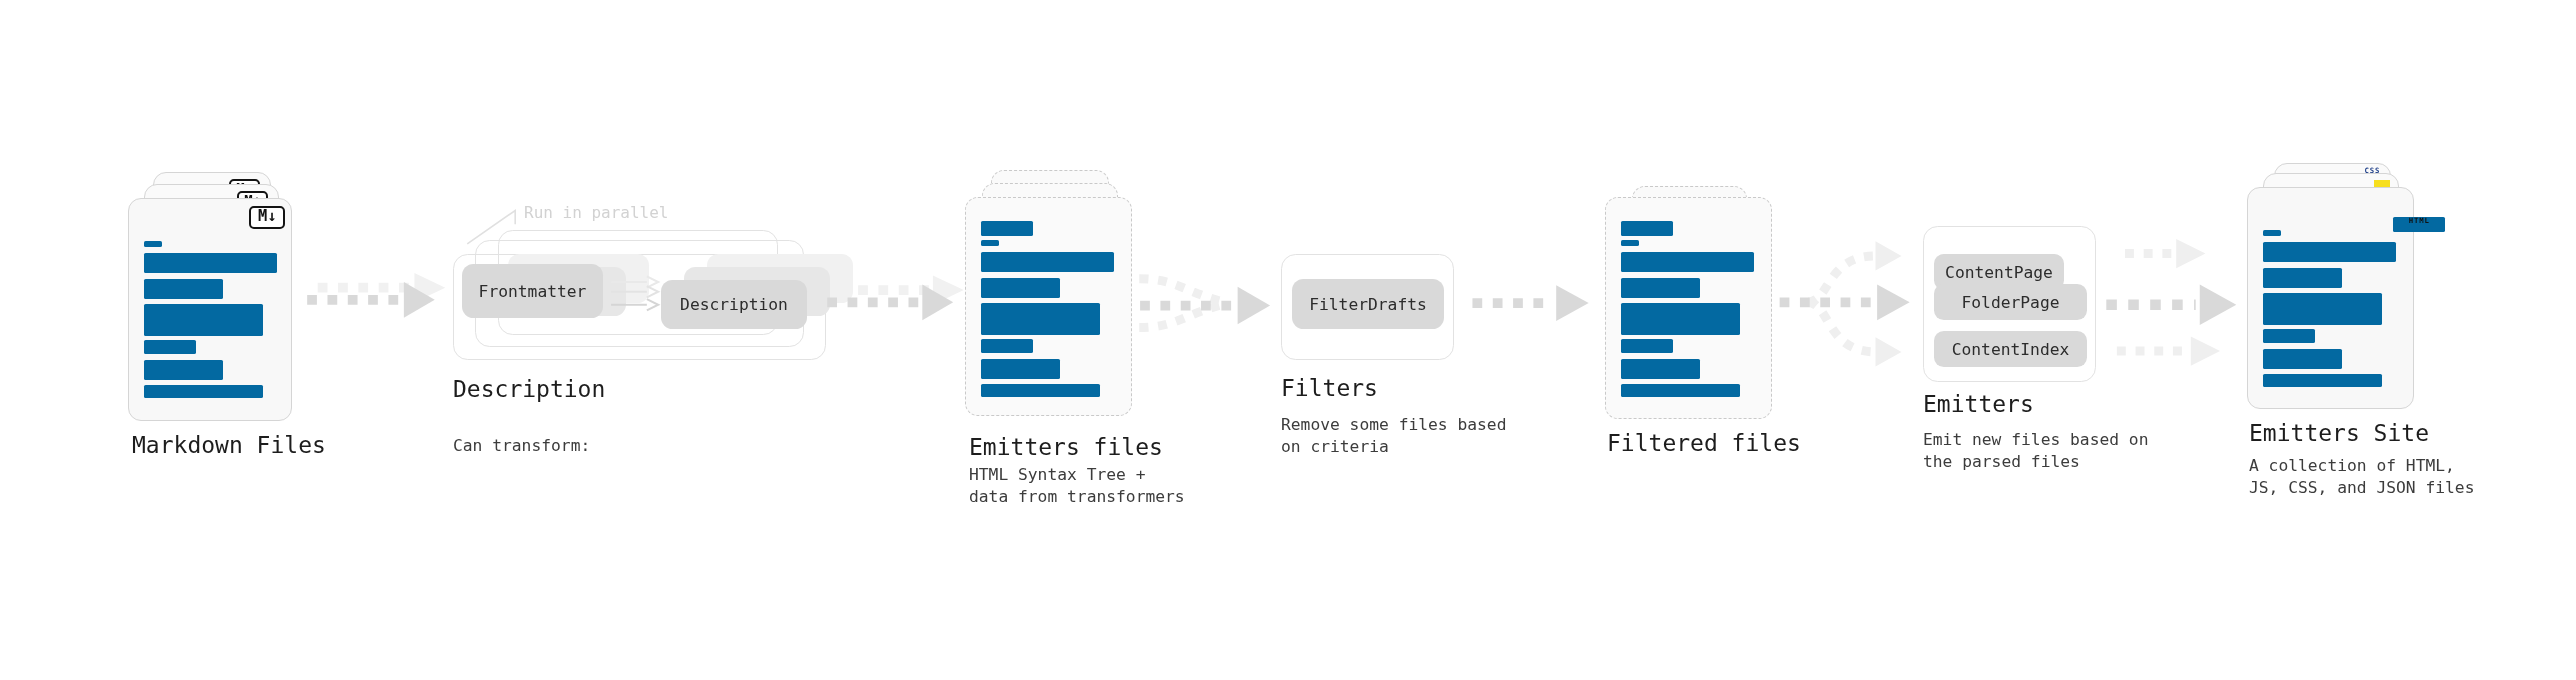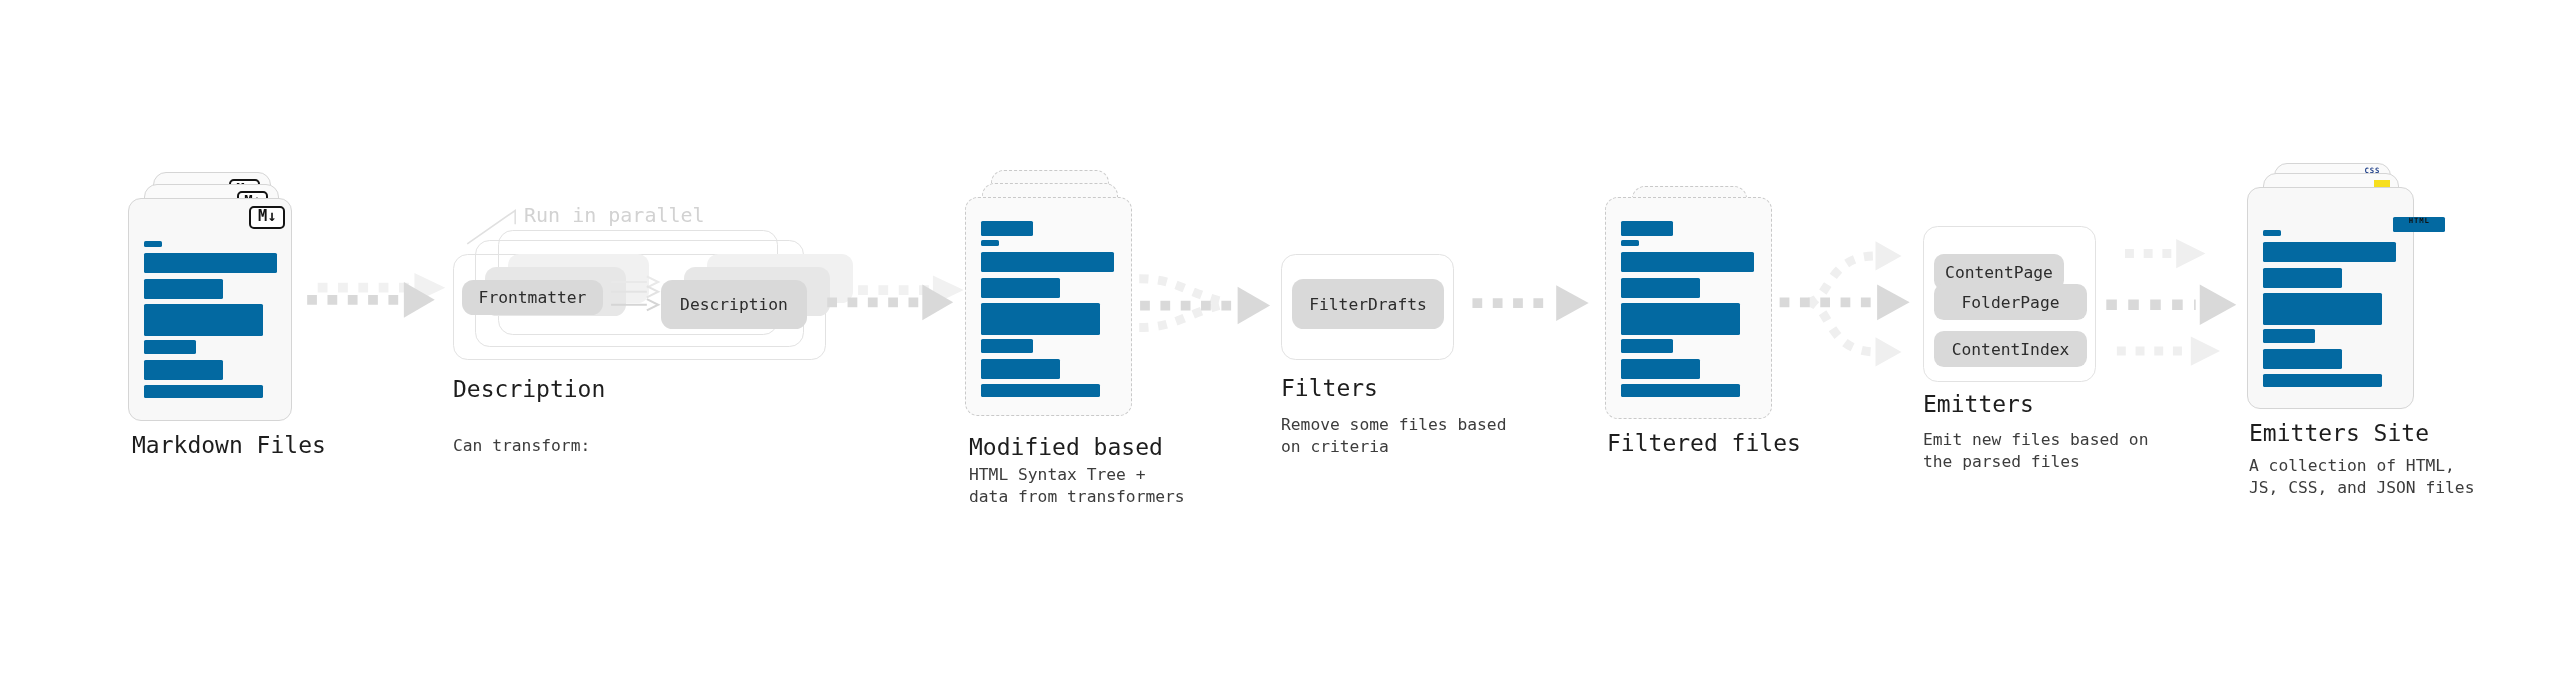--- a/index.html
+++ b/index.html
@@ -40,21 +40,21 @@
   
   .pill{position:absolute;background:#d9d9d9;border-radius:11.4px;color:#2c2c2c;font-size:16.3px;
     display:flex;align-items:center;justify-content:center;box-sizing:border-box;}
   .pill.ghost1{background:#e7e7e7;}
   .pill.ghost2{background:#f1f1f1;}
   .pill.emit{border-radius:9.8px;}
   
   .label{position:absolute;color:#1d1d1d;font-size:23px;line-height:24.4px;white-space:nowrap;}
   .note{position:absolute;color:#3c3c3c;font-size:16.3px;line-height:22px;white-space:pre-line;}
   .note .bullets div{padding-left:8.1px;}
-  .annotation{position:absolute;color:#d2d2d2;font-size:20px;white-space:nowrap;}
+  .annotation{position:absolute;color:#d2d2d2;font-size:16px;white-space:nowrap;}
   
   #arrows{position:absolute;left:0;top:0;pointer-events:none;}
 </style>
 </head>
 <body>
 
 <div id="canvas">
 
   <div>
     <div class="card back" style="left:153px;top:172px;width:118px;height:57px;">
@@ -79,21 +79,21 @@
 
   <div>
     <div class="obox" style="left:498px;top:230px;width:280px;height:105px;"></div>
     <div class="obox" style="left:475px;top:240px;width:329px;height:107px;"></div>
     <div class="obox" style="left:453px;top:254px;width:373px;height:106px;"></div>
 
     <div class="pill ghost2" style="left:508px;top:254px;width:141px;height:49px;"></div>
     <div class="pill ghost2" style="left:707px;top:254px;width:146px;height:49px;"></div>
     <div class="pill ghost1" style="left:485px;top:267px;width:141px;height:49px;"></div>
     <div class="pill ghost1" style="left:684px;top:267px;width:146px;height:49px;"></div>
-    <div class="pill" style="left:462px;top:280px;width:141px;height:35px;">Frontmatter</div>
+    <div class="pill" style="left:462px;top:264px;width:141px;height:54px;">Frontmatter</div>
     <div class="pill" style="left:661px;top:280px;width:146px;height:49px;">Description</div>
 
     <div class="annotation" style="left:524px;top:203px;">Run in parallel</div>
 
     <div class="label" style="left:453px;top:377px;">Description</div>
     <div class="note" style="left:453px;top:414px;line-height:21px;">
       <div>Can transform:</div>
     </div>
   </div>
 
@@ -103,21 +103,21 @@
     <div class="card dashed skel" style="left:965px;top:197px;width:167px;height:219px;">
         <span></span>
         <span></span>
         <span></span>
         <span></span>
         <span></span>
         <span></span>
         <span></span>
         <span></span>
       </div>
-    <div class="label" style="left:969px;top:435px;">Modified based</div>
+    <div class="label" style="left:969px;top:435px;">Emitters files</div>
     <div class="note" style="left:969px;top:464px;">HTML Syntax Tree +
 data from transformers</div>
   </div>
 
   <div>
     <div class="obox" style="left:1281px;top:254px;width:173px;height:106px;"></div>
     <div class="pill" style="left:1292px;top:279px;width:152px;height:50px;">FilterDrafts</div>
     <div class="label" style="left:1281px;top:376px;">Filters</div>
     <div class="note" style="left:1281px;top:414px;">Remove some files based
 on criteria</div>

